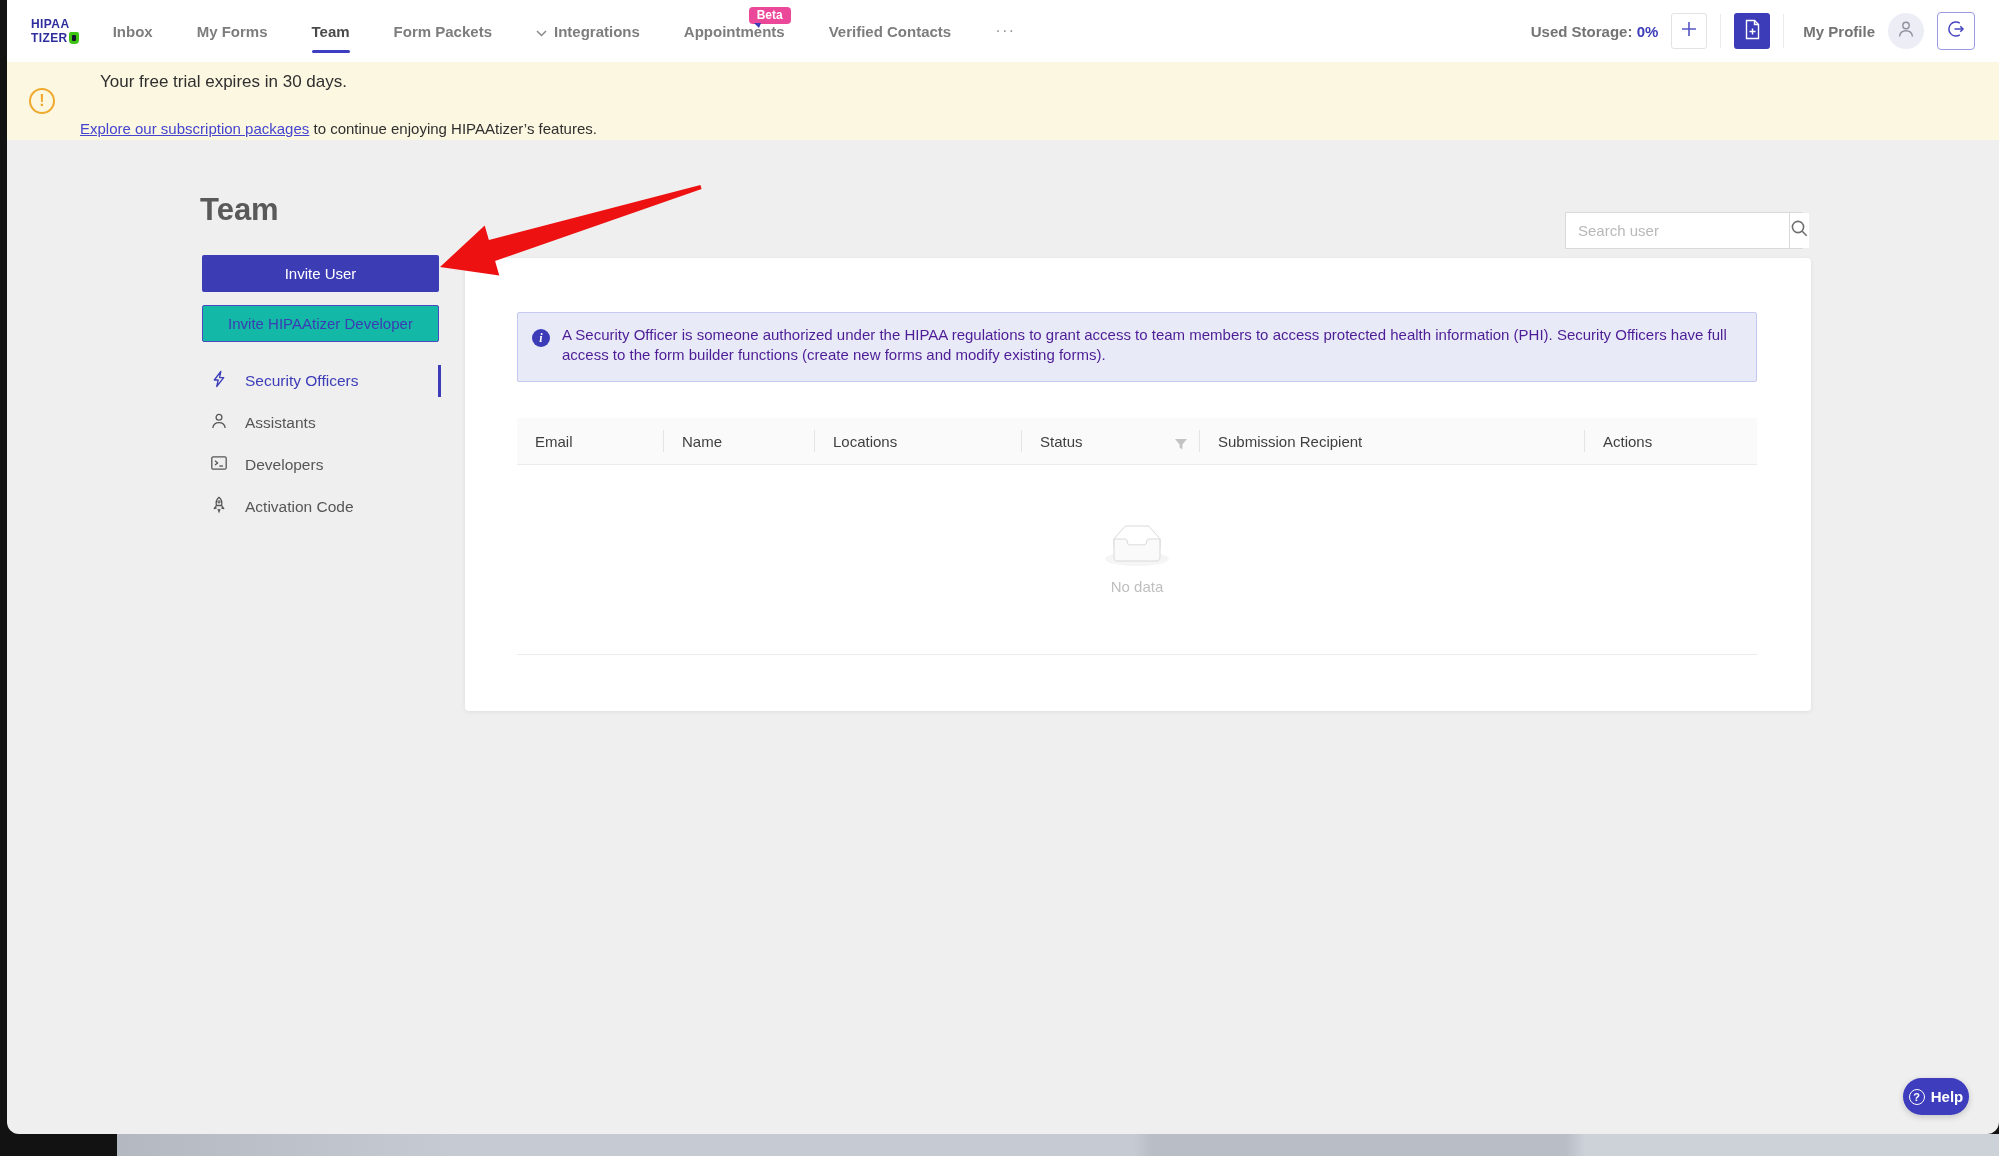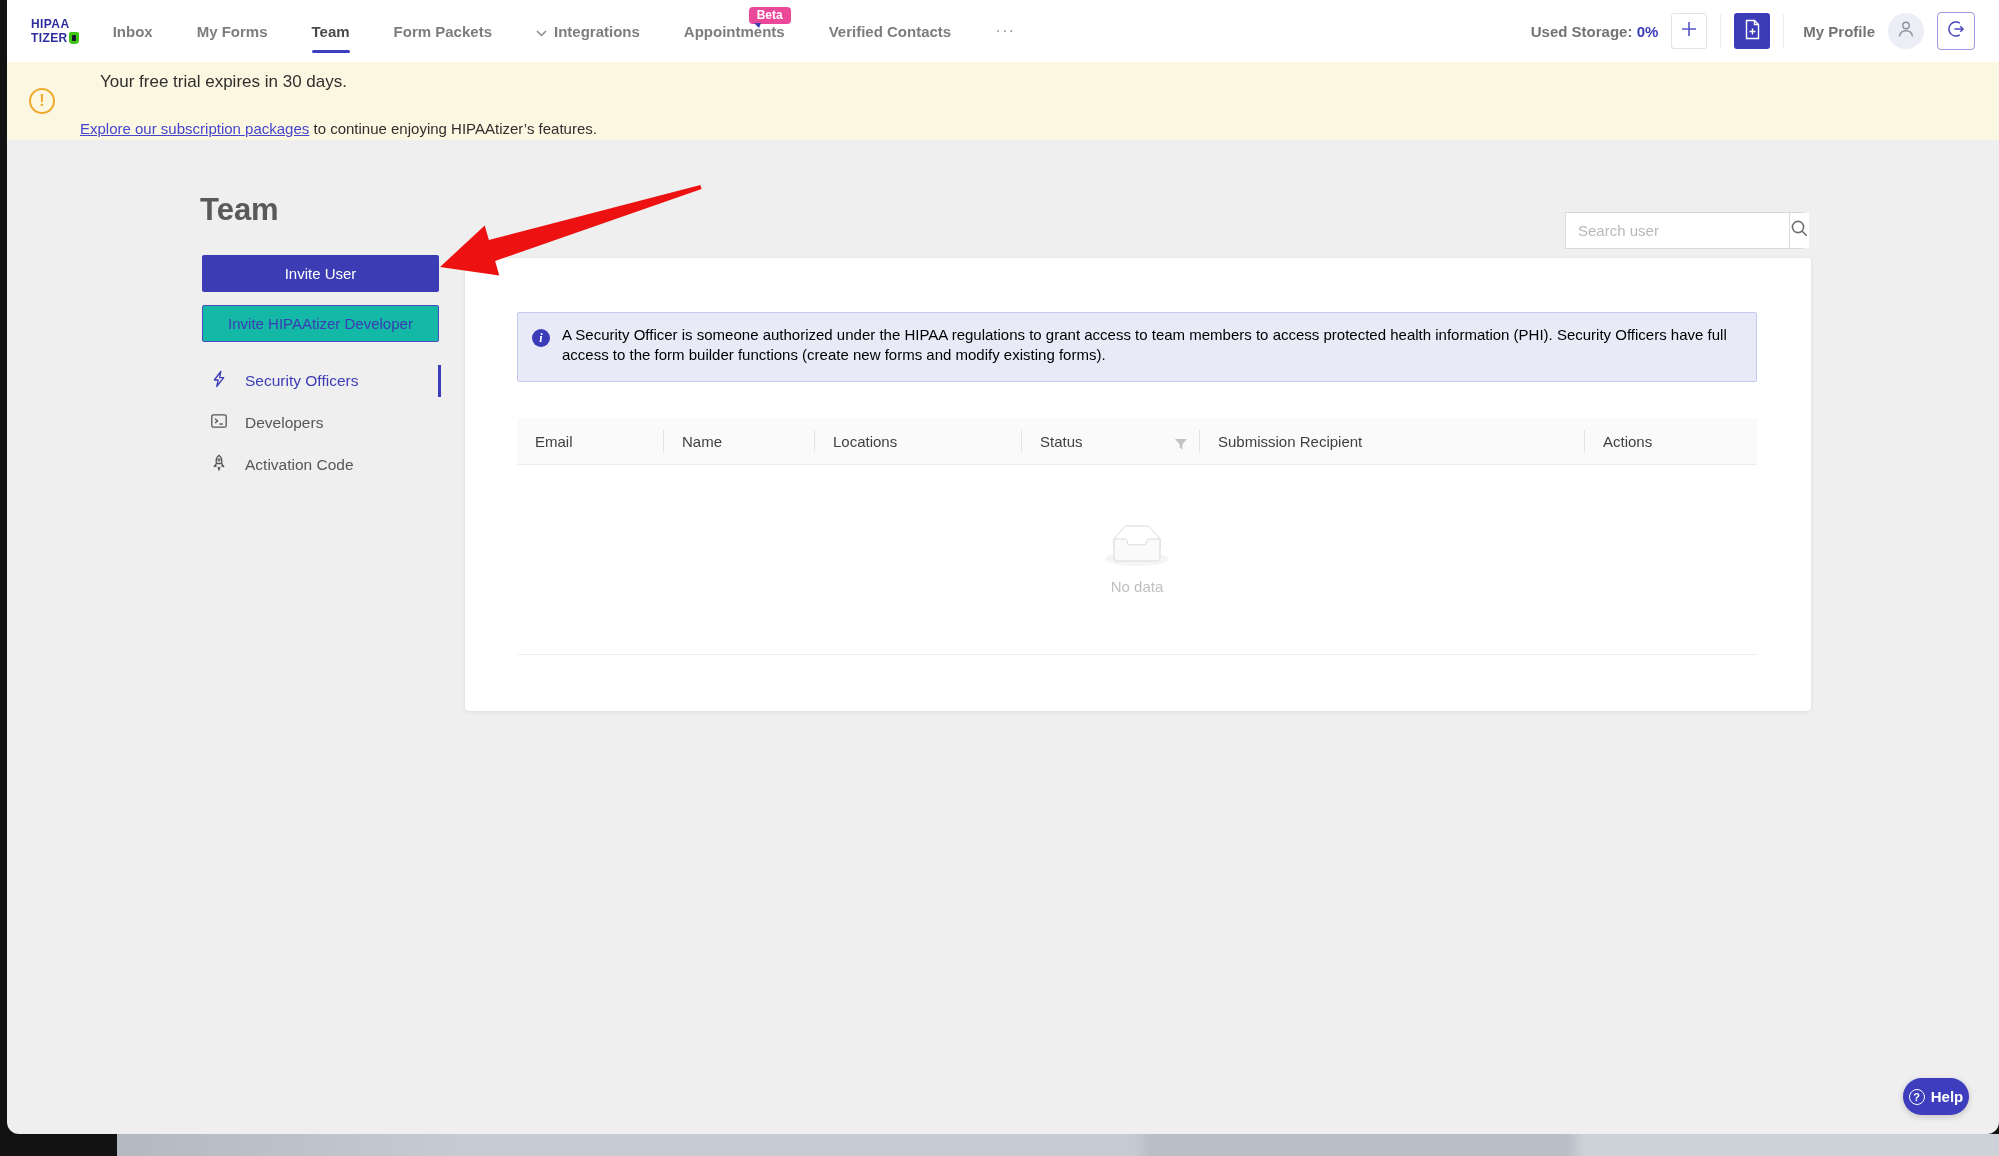--- a/index.html
+++ b/index.html
@@ -80,21 +80,21 @@
                 justify-content:center; cursor:pointer; background:#fff; }
 
   
   .card { position:absolute; left:458px; top:258px; width:1346px; height:453px; background:#fff;
           border-radius:4px; box-shadow:0 1px 5px rgba(0,0,0,.07); }
   .alert { position:absolute; left:52px; top:54px; width:1240px; min-height:70px; background:#e9eaf8;
            border:1px solid #c5c8ef; border-radius:2px; display:flex; padding:12px 18px 12px 14px; }
   .info-ic { flex:0 0 auto; width:18px; height:18px; border-radius:50%; background:#3c3cb8; color:#fff;
              font-size:12px; font-weight:700; text-align:center; line-height:18px; margin:4px 12px 0 0;
              font-family:"Liberation Serif",serif; font-style:italic; }
-  .alert-text { font-size:15px; line-height:19.5px; color:#000000; }
+  .alert-text { font-size:15px; line-height:19.5px; color:#4c1d95; }
 
   .thead { position:absolute; left:52px; top:160px; width:1240px; height:47px; background:#fafafa;
            border-bottom:1px solid #ececec; display:flex; align-items:stretch; }
   .th { display:flex; align-items:center; padding-left:18px; font-size:15px; font-weight:400;
         color:#3f3f3f; position:relative; }
   .th:not(:last-child)::after { content:""; position:absolute; right:0; top:12px; width:1px; height:22px; background:#e4e4e4; }
   .th-filter { position:absolute; right:13px; top:18px; cursor:pointer; }
 
   .empty { position:absolute; left:52px; top:207px; width:1240px; height:190px; border-bottom:1px solid #ececec;
            display:flex; flex-direction:column; align-items:center; justify-content:center; }
@@ -202,20 +202,29 @@
       <span>
         <svg width="18" height="18" viewBox="0 0 18 18">
             <path d="M10.8 1.5L4.3 10h3.9L6.7 16.5 13.7 7.6H9.6z" fill="none" stroke="#3c3cb8" stroke-width="1.3" stroke-linejoin="round"></path>
           </svg>
       </span>
       <span>Security Officers</span>
     </div>
     <div class="menu-item">
       <span>
         <svg width="18" height="18" viewBox="0 0 18 18">
+            <circle cx="9" cy="5.3" r="2.9" fill="none" stroke="#565656" stroke-width="1.3"></circle>
+            <path d="M2.8 16c.5-3.7 2.9-5.3 6.2-5.3s5.7 1.6 6.2 5.3" fill="none" stroke="#565656" stroke-width="1.3"></path>
+          </svg>
+      </span>
+      <span>Assistants</span>
+    </div>
+    <div class="menu-item">
+      <span>
+        <svg width="18" height="18" viewBox="0 0 18 18">
             <rect x="1.8" y="2.8" width="14.4" height="12.4" rx="1.5" fill="none" stroke="#565656" stroke-width="1.3"></rect>
             <path d="M5 6.7l2.7 2.2L5 11.1" fill="none" stroke="#565656" stroke-width="1.3" stroke-linejoin="round"></path>
             <path d="M9.3 12h3.7" stroke="#565656" stroke-width="1.3"></path>
           </svg>
       </span>
       <span>Developers</span>
     </div>
     <div class="menu-item">
       <span>
         <svg width="18" height="18" viewBox="0 0 18 18">

